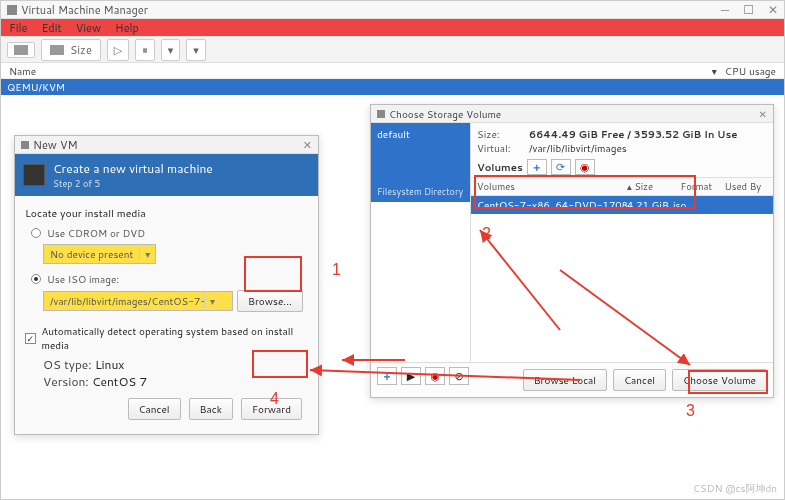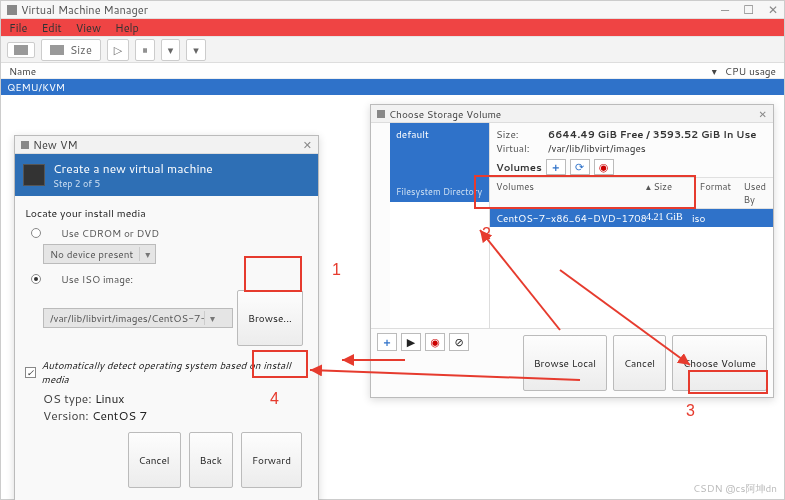--- a/index.html
+++ b/index.html
@@ -24,58 +24,58 @@
   
   .dlg-newvm { position: absolute; left: 14px; top: 135px; width: 305px; background: #f9f9f9; border: 1px solid #bbb; box-shadow: 0 2px 8px rgba(0,0,0,0.15); }
   .dlg-newvm .dlg-title { height: 18px; background: #f2f2f2; border-bottom: 1px solid #ddd; display: flex; align-items: center; padding: 0 6px; font-size: 11px; color: #444; }
   .dlg-newvm .dlg-title .close { margin-left: auto; color: #888; }
   .header-band { background: #2e6fb5; color: #fff; display: flex; align-items: center; gap: 8px; padding: 6px 8px; }
   .header-band .hicon { width: 22px; height: 22px; background: #333; border: 1px solid #555; }
   .header-band .htext1 { font-size: 12px; }
   .header-band .htext2 { font-size: 9px; color: #cfe1f3; }
   .dlg-body { padding: 10px 10px 6px 10px; }
   .section-label { font-size: 10.5px; margin-bottom: 6px; }
-  .radio-row { display: flex; align-items: center; gap: 20px; font-size: 10px; margin: 2px 0 4px 6px; color: #555; }
+  .radio-row { display: flex; align-items: center; gap: 6px; font-size: 10px; margin: 2px 0 4px 6px; color: #555; }
   .radio { width: 10px; height: 10px; border: 1px solid #888; border-radius: 50%; background: #fff; display: inline-flex; align-items: center; justify-content: center; }
   .radio.sel::after { content: ""; width: 4px; height: 4px; border-radius: 50%; background: #333; }
-  .combo { display: inline-flex; align-items: center; border: 1px solid #bbb; background: #e5e5e5; height: 20px; font-size: 10px; }
+  .combo { display: inline-flex; align-items: center; border: 1px solid #bbb; background: #fde047; height: 20px; font-size: 10px; }
   .combo .txt { padding: 0 6px; color: #555; }
   .combo .arrow { border-left: 1px solid #ccc; padding: 0 5px; color: #777; }
   .iso-row { display: flex; align-items: center; gap: 4px; margin: 2px 0 0 18px; }
   .iso-row .combo { width: 190px; }
   .iso-row .combo .txt { white-space: nowrap; overflow: hidden; text-overflow: clip; width: 160px; }
-  .btn { border: 1px solid #bbb; background: linear-gradient(#fdfdfd,#ececec); padding: 20px 10px; font-size: 10px; border-radius: 2px; cursor: pointer; }
-  .check-row { display: flex; align-items: center; gap: 6px; font-size: 10px; margin: 12px 0 4px 0; font-style: italic; }
+  .btn { border: 1px solid #bbb; background: linear-gradient(#fdfdfd,#ececec); padding: 3px 10px; font-size: 10px; border-radius: 2px; cursor: pointer; }
+  .check-row { display: flex; align-items: center; gap: 6px; font-size: 10px; margin: 12px 0 4px 0; }
   .check { width: 11px; height: 11px; border: 1px solid #888; background: #fff; display: inline-flex; align-items: center; justify-content: center; }
   .check.sel::after { content: "✓"; font-size: 9px; color: #333; }
   .os-line { font-size: 12px; margin-left: 18px; }
   .os-line .k { color: #444; }
   .dlg-actions { display: flex; gap: 8px; justify-content: flex-end; padding: 8px 6px 8px 0; }
 
   
   .dlg-storage { position: absolute; left: 370px; top: 104px; width: 404px; height: 294px; background: #fcfcfc; border: 1px solid #bbb; box-shadow: 0 2px 8px rgba(0,0,0,0.15); display: flex; flex-direction: column; }
   .dlg-storage .dlg-title { height: 18px; background: #f2f2f2; border-bottom: 1px solid #ddd; display: flex; align-items: center; padding: 0 6px; font-size: 10px; color: #444; }
   .dlg-storage .dlg-title .close { margin-left: auto; color: #888; }
-  .storage-body { flex: 1; display: flex; padding-left: 19px; }
+  .storage-body { flex: 1; display: flex; }
   .pool-list { width: 100px; border-right: 1px solid #ddd; background: #fff; }
   .pool-item { background: #2f72c9; color: #fff; padding: 4px 6px; font-size: 10px; }
   .pool-item .sub { color: #cfe1f3; font-size: 9px; margin-top: 44px; }
   .vol-area { flex: 1; display: flex; flex-direction: column; }
   .info { padding: 4px 6px 2px 6px; font-size: 10px; color: #333; }
   .info .row { display: flex; gap: 6px; }
   .info .k { width: 46px; color: #555; }
   .vol-tools { display: flex; align-items: center; gap: 4px; padding: 2px 6px; font-size: 10px; color: #333;}
   .vol-tools .b { width: 20px; height: 16px; border: 1px solid #bbb; background:#fff; display: inline-flex; align-items:center; justify-content:center; font-size:11px; }
   .plus { color: #2f72c9; font-weight: bold; }
   .refresh { color: #2f72c9; }
   .stop { color: #c00; }
   .vol-head { display: flex; font-size: 9.5px; color: #555; border-top: 1px solid #e0e0e0; border-bottom: 1px solid #e0e0e0; padding: 2px 6px; background:#fafafa; }
   .vol-head .c1 { width: 150px; } .vol-head .c2 { width: 46px; } .vol-head .c3 { width: 44px; } .vol-head .c4 { flex:1; }
   .vol-row { display: flex; font-size: 10px; background: #2f72c9; color: #fff; padding: 2px 6px; }
-  .vol-row .c1 { width: 150px; white-space: nowrap; overflow: hidden; } .vol-row .c2 { width: 46px; font-family: Liberation Serif, serif; } .vol-row .c3 { width: 44px; } .vol-row .c4 { flex:1; }
+  .vol-row .c1 { width: 150px; white-space: nowrap; overflow: hidden; } .vol-row .c2 { width: 46px; } .vol-row .c3 { width: 44px; } .vol-row .c4 { flex:1; }
   .vol-empty { flex: 1; background:#fff; }
   .pool-tools { display: flex; gap: 4px; padding: 4px 6px; border-top: 1px solid #ddd; }
   .pool-tools .b { width: 20px; height: 18px; border: 1px solid #bbb; background:#fff; display:inline-flex; align-items:center; justify-content:center; font-size:11px; }
   .storage-actions { display: flex; gap: 6px; justify-content: flex-end; padding: 6px; border-top: 1px solid #ddd; }
   .vol-wrap { position:relative; }
 
   
   .ann { position: absolute; border: 2px solid #e63b2e; pointer-events: none; }
   .lbl { position: absolute; color: #e63b2e; font-size: 16px; font-family: Arial; pointer-events:none; }
 

